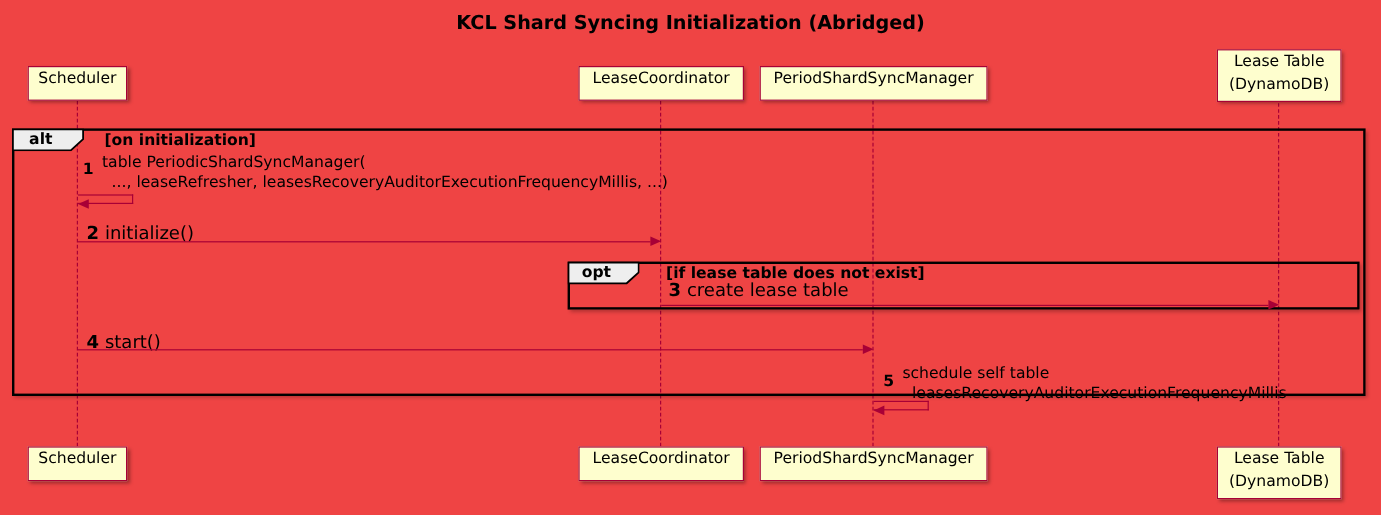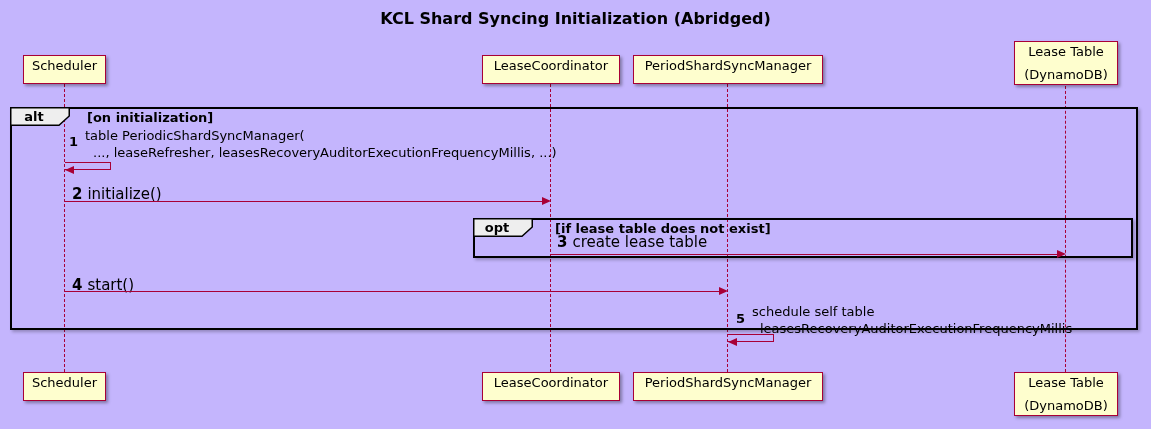--- a/index.html
+++ b/index.html
@@ -1,26 +1,26 @@
 <!DOCTYPE html>
 <html><head>
 <meta charset="utf-8">
 <style>
   * { margin:0; padding:0; box-sizing:border-box; }
   body { background:#ffffff; font-family:"DejaVu Sans","Liberation Sans",sans-serif; }
-  #canvas { position:relative; width:1151px; height:429px; background:#c4b5fd; overflow:hidden; }
+  #canvas { position:relative; width:1151px; height:429px; background:#ef4444; overflow:hidden; }
 
   .title { position:absolute; top:9px; left:0; width:100%; text-align:center;
            font-size:16px; font-weight:bold; color:#000; z-index:5; }
 
   .lifeline { position:absolute; width:0; border-left:1px dashed #A80036; z-index:1; }
 
   .participant { position:absolute; background:#FEFECE; border:1.5px solid #A80036;
                  box-shadow:2px 2px 3px rgba(0,0,0,0.35);
-                 display:flex; flex-direction:column; align-items:center; justify-content:space-between;
+                 display:flex; flex-direction:column; align-items:center; justify-content:flex-start;
                  font-size:13px; color:#000; text-align:center; line-height:19px; z-index:4; }
 
   .frame { position:absolute; border:2px solid #000; box-shadow:2px 2px 3px rgba(0,0,0,0.25); z-index:2; }
   .frame-label { position:absolute; left:-2px; top:-2px; z-index:3; }
   .frame-keyword { position:absolute; left:0; top:0; width:48px; height:18px;
                    display:flex; align-items:center; justify-content:center;
                    font-size:13px; font-weight:bold; color:#000; }
   .frame-condition { position:absolute; font-size:13px; font-weight:bold; color:#000; white-space:nowrap; z-index:3; }
 
   .msg { position:absolute; font-size:15px; color:#000; white-space:nowrap; z-index:3; }

